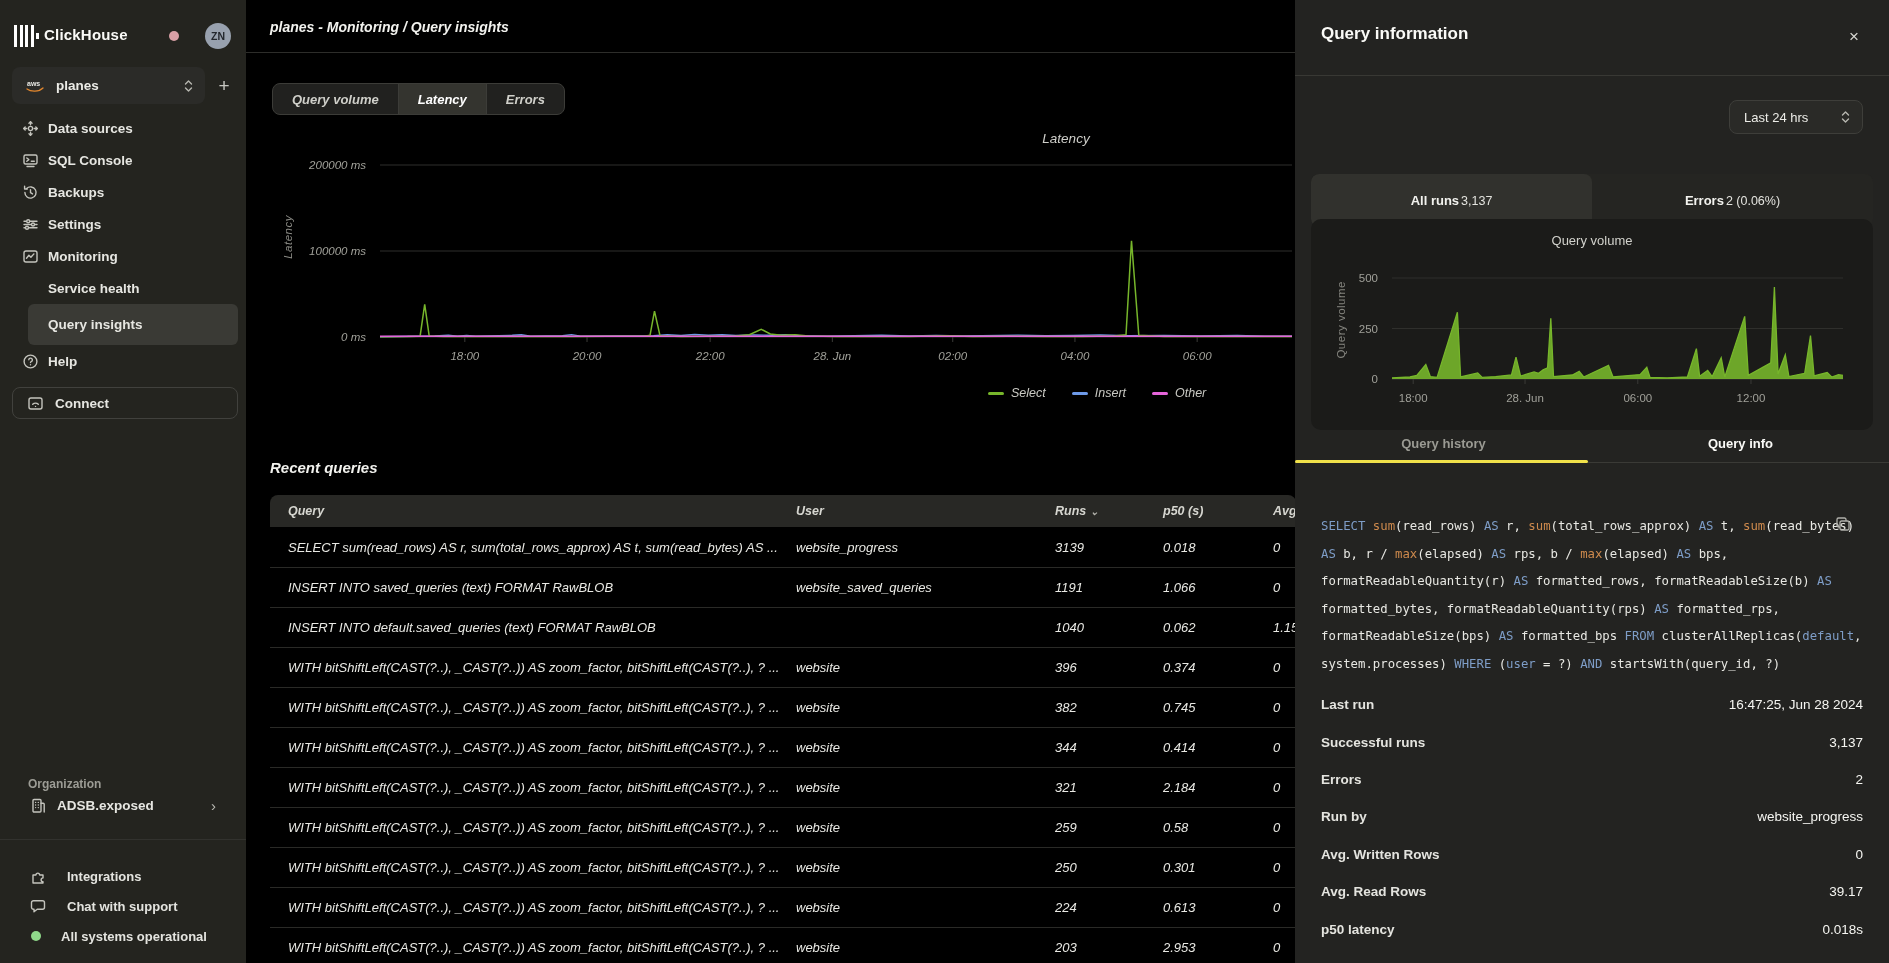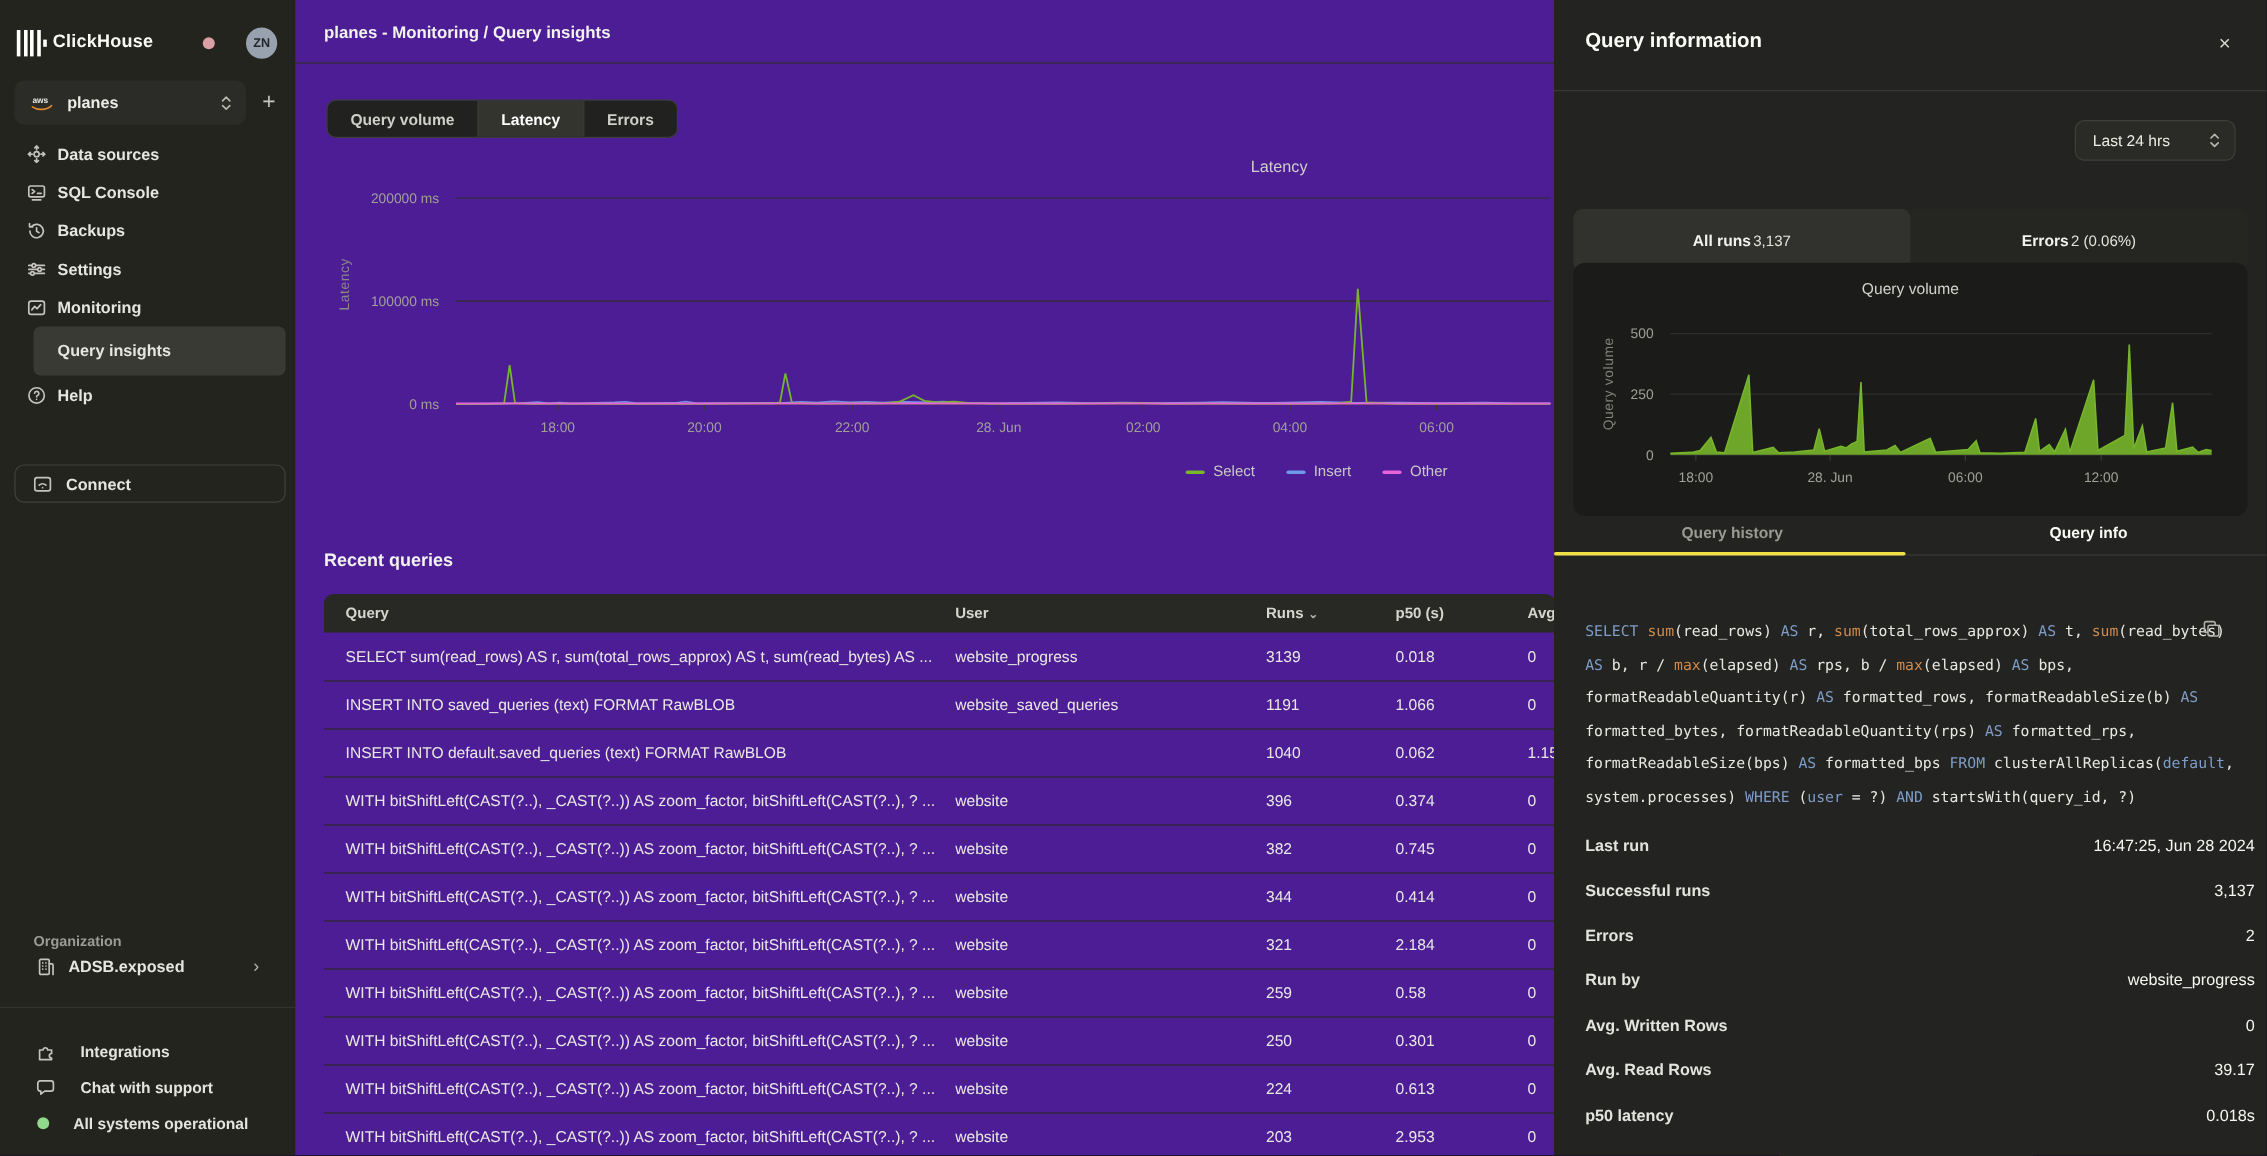--- a/index.html
+++ b/index.html
@@ -42,21 +42,21 @@
   .org-row .lbl { margin-left:10px; font-size:13.5px; font-weight:600; color:#e6e6e1; flex:1; }
   .org-row .chev { margin-right:22px; color:#b9b9b2; font-size:15px; }
   .sb-divider { position:absolute; left:0; top:839px; width:246px; height:1px; background:#32322e; }
 
   .footer-item { position:absolute; left:12px; width:226px; height:30px; display:flex; align-items:center; cursor:pointer; }
   .footer-item .ico { margin-left:18px; width:17px; height:17px; color:#c4c4bd; }
   .footer-item .lbl { margin-left:20px; font-size:13px; font-weight:600; color:#e4e4df; }
   .status-dot { margin-left:19px; width:10px; height:10px; border-radius:50%; background:#8fd98a; }
 
   
-  #main { position:absolute; left:246px; top:0; width:1049px; height:963px; background:#4c1d95; overflow:hidden; }
+  #main { position:absolute; left:246px; top:0; width:1049px; height:963px; background:#000000; overflow:hidden;font-style:italic; }
   #topbar { position:absolute; left:0; top:0; width:1049px; height:53px; border-bottom:1px solid #2d2d2a; }
   #page-title { position:absolute; left:24px; top:19px; font-size:14px; font-weight:700; color:#f2f2ee; }
 
   #view-tabs { position:absolute; left:26px; top:83px; height:32px; display:flex; border:1px solid #3c3c38; border-radius:8px; overflow:hidden; background:#21211f; }
   .vtab { padding:0 19px; display:flex; align-items:center; font-size:13px; font-weight:600; color:#cfcfc9; cursor:pointer; border-left:1px solid #3c3c38; }
   .vtab:first-child { border-left:none; }
   .vtab.active { background:#34342f; color:#ffffff; }
 
   .chart-title-main { position:absolute; left:700px; top:131px; width:240px; text-align:center; font-size:13.5px; color:#cfcfca; }
   .ylabel-main { position:absolute; left:36px; top:215px; width:14px; font-size:11.5px; color:#8b8b85; transform:rotate(180deg); writing-mode:vertical-rl; letter-spacing:.5px; }
@@ -104,21 +104,21 @@
   .info-underline-gray { position:absolute; left:0; top:462px; width:594px; height:1px; background:#3a3a36; }
   .info-underline-active { position:absolute; left:0; top:460px; width:293px; height:3px; background:#f0e14a; border-radius:2px; }
 
   #sql-block { position:absolute; left:26px; top:513px; width:545px; font-family:"DejaVu Sans Mono", monospace; font-size:12.3px; line-height:27.5px; white-space:pre; }
   .tk-kw { color:#7e9dc7; }
   .tk-fn { color:#ce8a4d; }
   .tk-pl { color:#e8e8e3; }
   #copy-btn { position:absolute; left:540px; top:516px; width:18px; height:18px; color:#b0b0aa; cursor:pointer; }
 
   #stats { position:absolute; left:0; top:686px; width:594px; }
-  .stat-row { height:37.4px; display:flex; align-items:center; justify-content:space-between; padding:0 10px 0 26px; }
+  .stat-row { height:37.4px; display:flex; align-items:center; justify-content:space-between; padding:0 26px 0 26px; }
   .stat-label { font-size:13.5px; font-weight:600; color:#e4e4df; }
   .stat-value { font-size:13.5px; color:#f5f5f1; }
 
   text.tick { font-family:"Liberation Sans", sans-serif; }
 </style>
 </head>
 <body>
 
 <div id="page">
 
@@ -191,20 +191,23 @@
         <span class="lbl">Settings</span>
       </div>
       <div class="nav-item">
         <span class="ico">
             <svg class="icon" width="17" height="17" viewBox="0 0 17 17">
               <rect x="2" y="3" width="13" height="11" rx="2"></rect>
               <path d="M4.5 10.2l2.4-2.9 2 2 3-3.4"></path>
             </svg>
           </span>
         <span class="lbl">Monitoring</span>
+      </div>
+      <div class="nav-sub">
+        <span class="lbl">Service health</span>
       </div>
       <div class="nav-sub active">
         <span class="lbl">Query insights</span>
       </div>
       <div class="nav-item">
         <span class="ico">
             <svg class="icon" width="17" height="17" viewBox="0 0 17 17">
               <circle cx="8.5" cy="8.5" r="6.4"></circle>
               <path d="M6.8 6.7a1.8 1.8 0 1 1 2.4 1.9c-.5.2-.7.5-.7 1"></path>
               <path d="M8.5 11.8h.01"></path>

